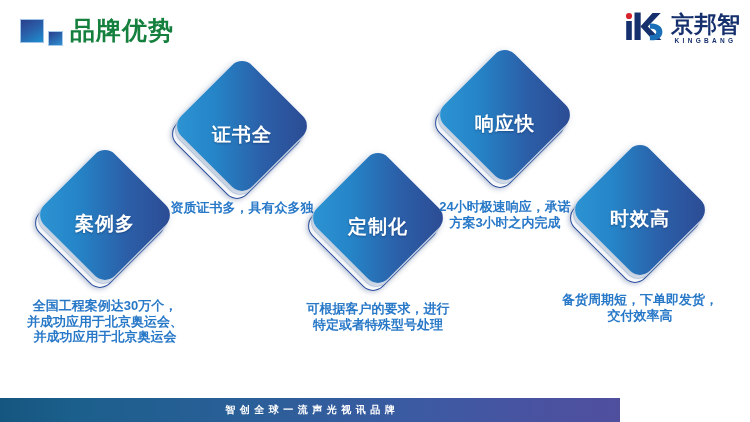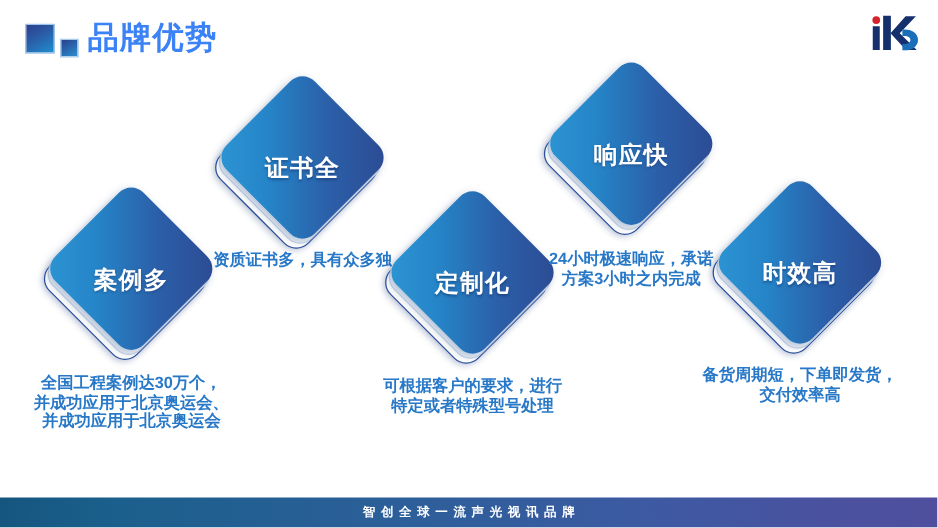--- a/index.html
+++ b/index.html
@@ -24,21 +24,21 @@
     background: linear-gradient(150deg, #2b3f8c 0%, #2a5ea8 45%, #1e8fd0 100%);
     border: 1px solid #9fc4e8;
   }
   .sq-small {
     position: absolute; left: 28px; top: 12px; width: 15px; height: 15px;
     background: linear-gradient(150deg, #2b3f8c 0%, #2a6fb5 60%, #2e8fd0 100%);
     border: 1px solid #a8cbea;
   }
   .page-title {
     position: absolute; left: 70px; top: 14px;
-    font-size: 25px; font-weight: bold; color: #3b82f6;
+    font-size: 25px; font-weight: bold; color: #15803d;
     letter-spacing: 1px; line-height: 32px;
     white-space: nowrap;
   }
 
   
   .logo { position: absolute; right: 10px; top: 12px; height: 34px; display: flex; align-items: center; }
   .logo-mark { display: block; }
   .logo-cn {
     font-size: 23px; font-weight: bold; color: #16306e;
     letter-spacing: 0px; line-height: 23px; margin-left: 3px;
@@ -112,21 +112,21 @@
   .card-3 { left: 319px; top: 168px; width: 118px; }
   .card-3 .card-caption { top: 133px; }
   .card-4 { left: 446px; top: 65px;  width: 118px; }
   .card-4 .card-caption { top: 134px; }
   .card-5 { left: 581px; top: 160px; width: 118px; }
   .card-5 .card-caption { top: 132px; }
 
   
   .footer {
     position: absolute; left: 0; bottom: 0;
-    width: 750px; height: 24px;
+    width: 620px; height: 24px;
     background: linear-gradient(90deg, #15567f 0%, #1b5f8c 12%, #2c5f99 42%, #3c5aa2 68%, #4a52a0 88%, #4f4f9e 100%);
     display: flex; align-items: center; justify-content: center;
   }
   .footer-text {
     color: #ffffff; font-size: 10px; font-weight: bold;
     letter-spacing: 4.5px; white-space: nowrap;
     text-indent: 4.5px;
   }
 </style>
 </head>
@@ -144,20 +144,24 @@
     <div class="logo">
       <span class="logo-mark">
         <svg width="46" height="30" viewBox="0 0 46 30" xmlns="http://www.w3.org/2000/svg">
           <circle cx="7" cy="4" r="3.1" fill="#d6242c"></circle>
           <path d="M4.2 9 h5.6 v19 h-5.6 z" fill="#16306e"></path>
           <path d="M12.5 0.5 h6.2 v27.5 h-6.2 z" fill="#16306e"></path>
           <path d="M18.4 14.5 L30.5 1 h8.2 L25.8 14.6 L39.4 28 h-8.6 z" fill="#16306e"></path>
           <path d="M30.0 11.6 c6.2 0 10.4 3.6 10.4 8.3 c0 4.7 -4.2 8.3 -10.4 8.3 h-2.1 v-5.1 h1.9 c2.7 0 4.5 -1.3 4.5 -3.2 c0 -1.9 -1.8 -3.2 -4.5 -3.2 h-1.9 v-5.1 z" fill="#1b6fb8"></path>
         </svg>
       </span>
+      <span class="logo-stack">
+        <span class="logo-cn">京邦智</span>
+        <span class="logo-en">KINGBANG</span>
+      </span>
     </div>
   </div>
 
   <div class="card card-1">
     <div class="diamond-wrap">
       <div class="diamond-back"></div>
       <div class="diamond-mid"></div>
       <div class="diamond-face"></div>
       <div class="diamond-label">案例多</div>
     </div>

